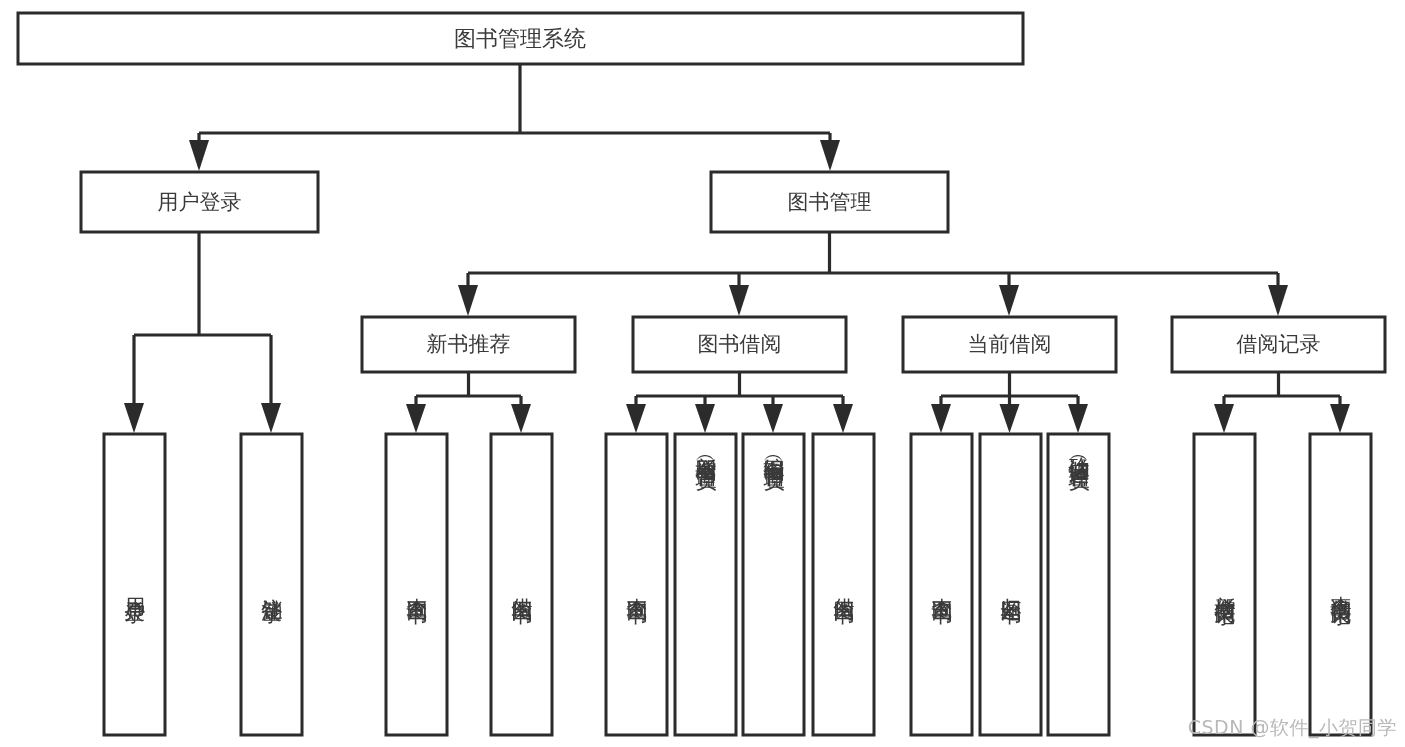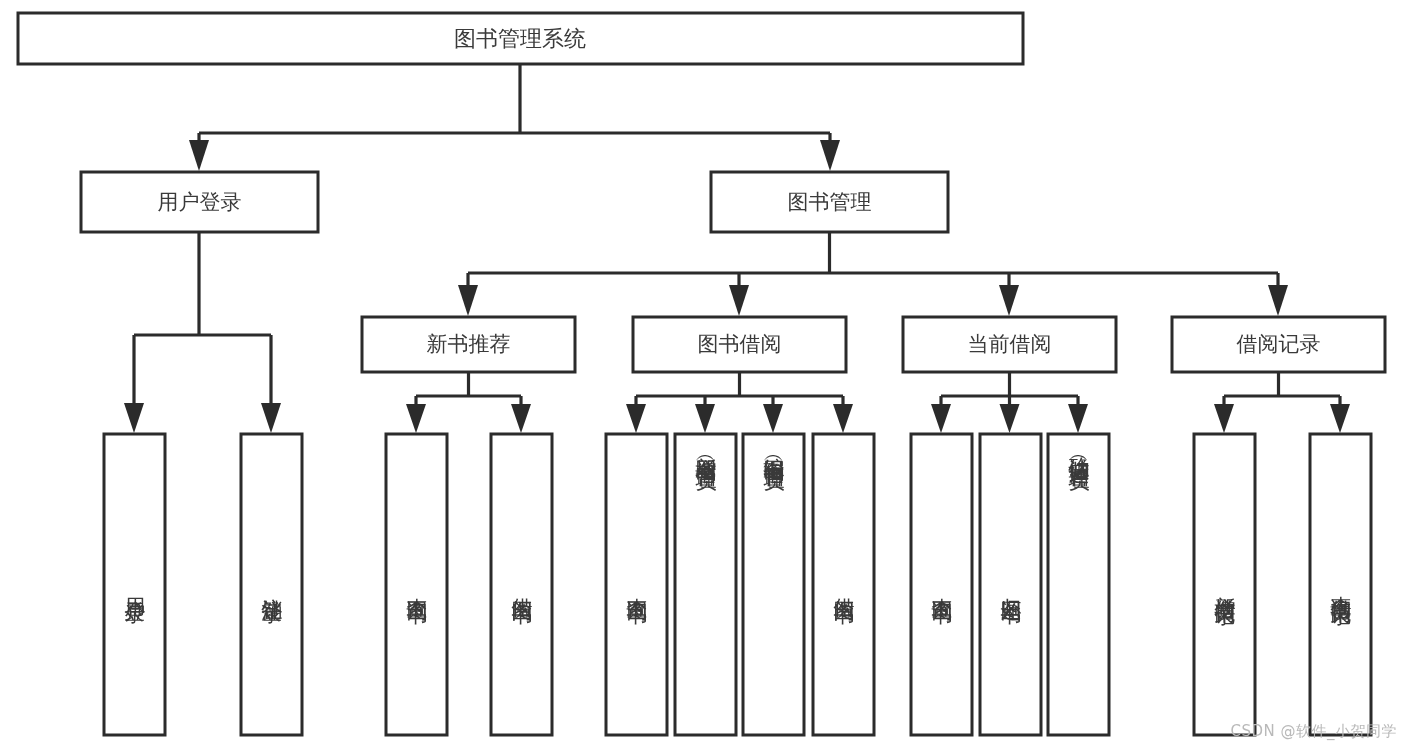--- a/index.html
+++ b/index.html
@@ -72,21 +72,21 @@
     letter-spacing: 2px;
     color: #3a3a3a;
     white-space: nowrap;
     text-align: center;
   }
   .watermark {
     position: absolute;
     right: 8px;
     bottom: 6px;
     font-family: "DejaVu Sans", "Liberation Sans", sans-serif;
-    font-size: 15px;
+    font-size: 19px;
     color: #b9b9b9;
     white-space: nowrap;
     letter-spacing: 0.5px;
   }
 </style>
 </head>
 <body>
 
 <div id="diagram-root">
 

